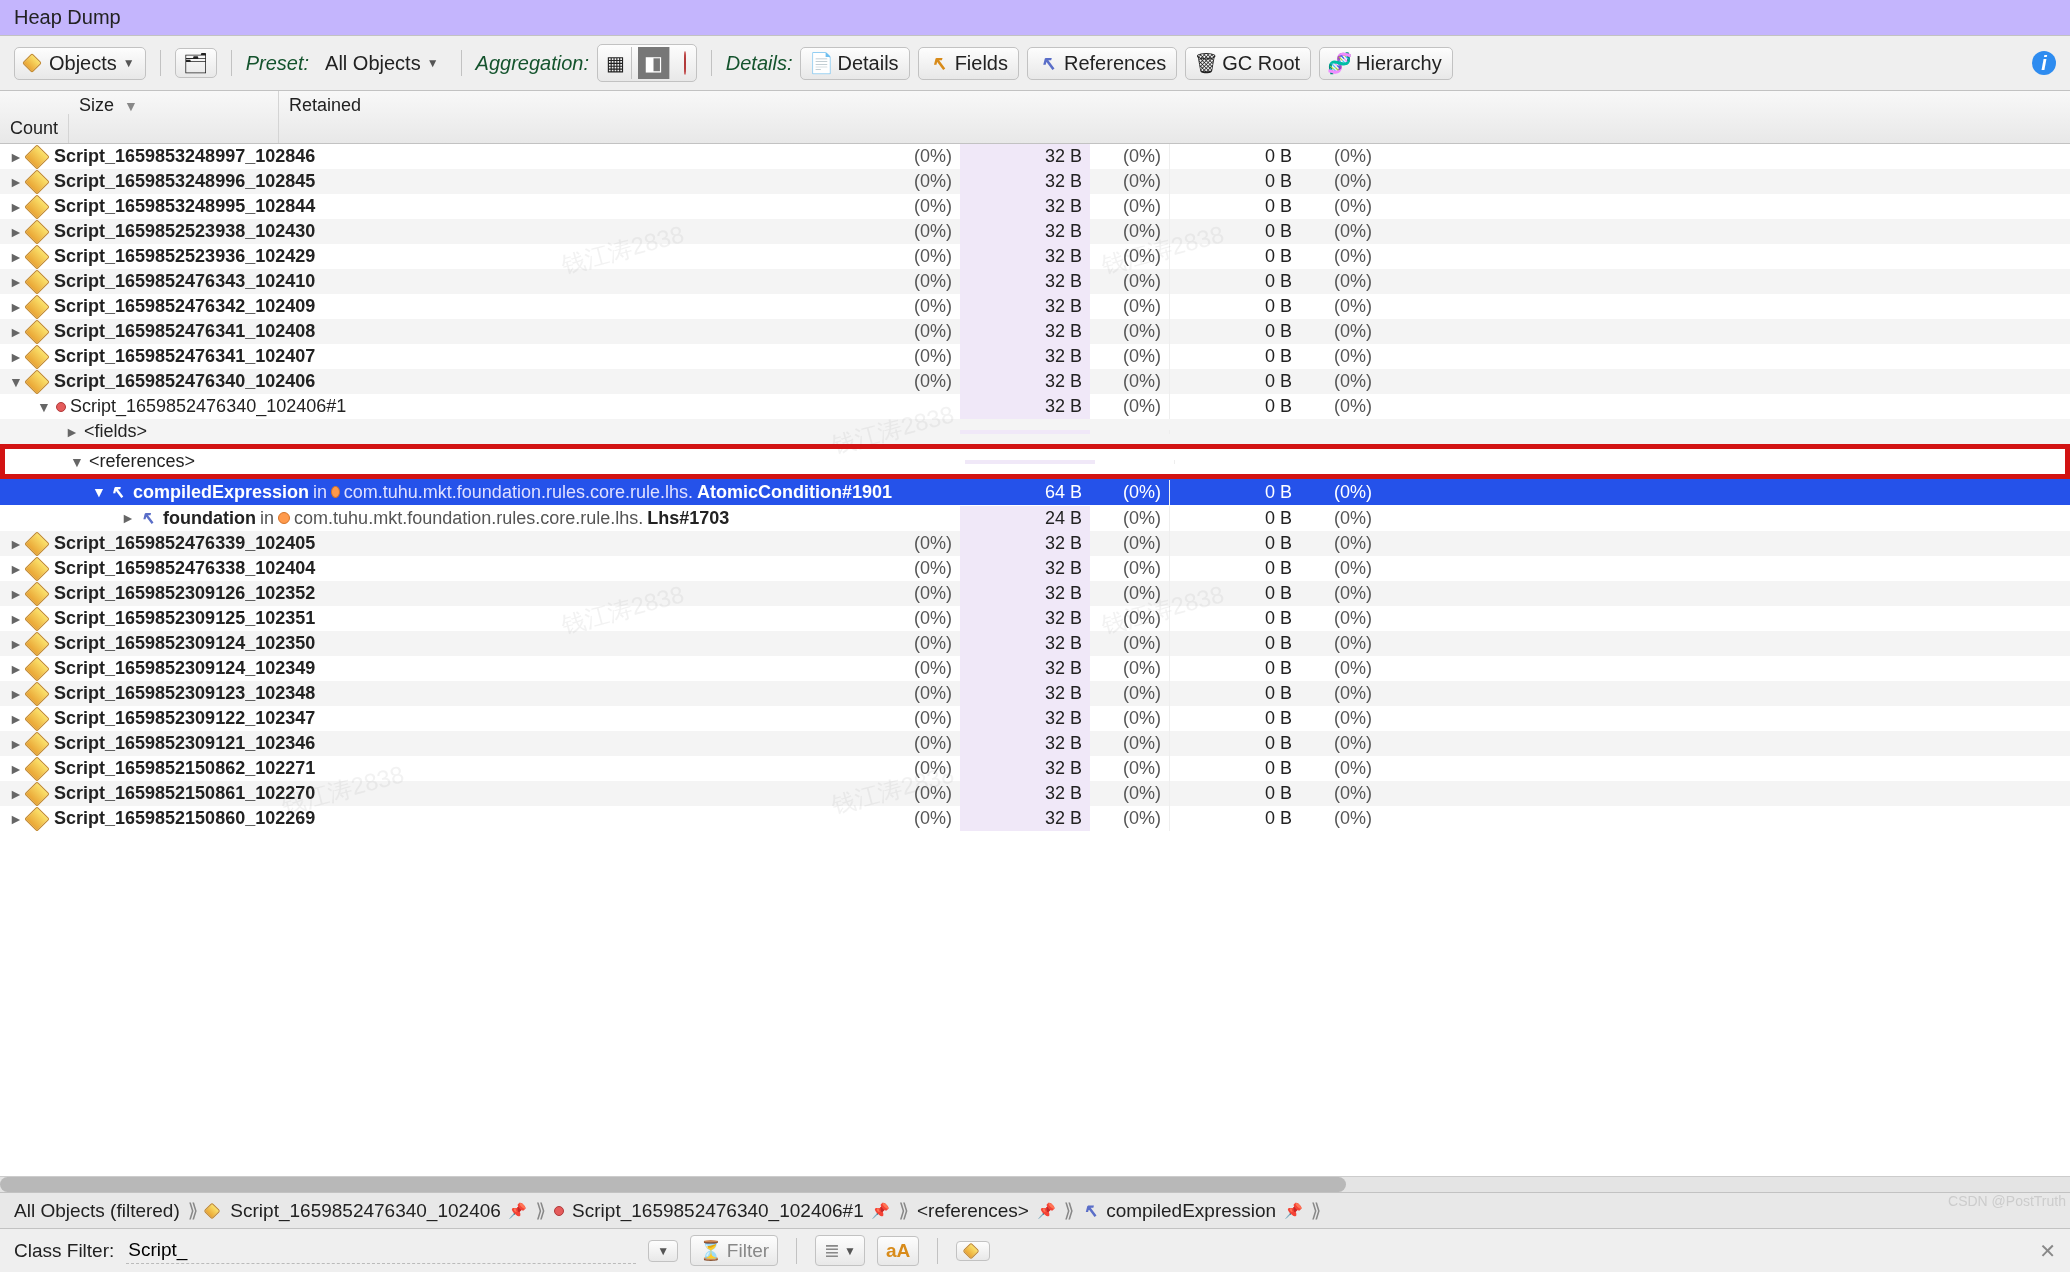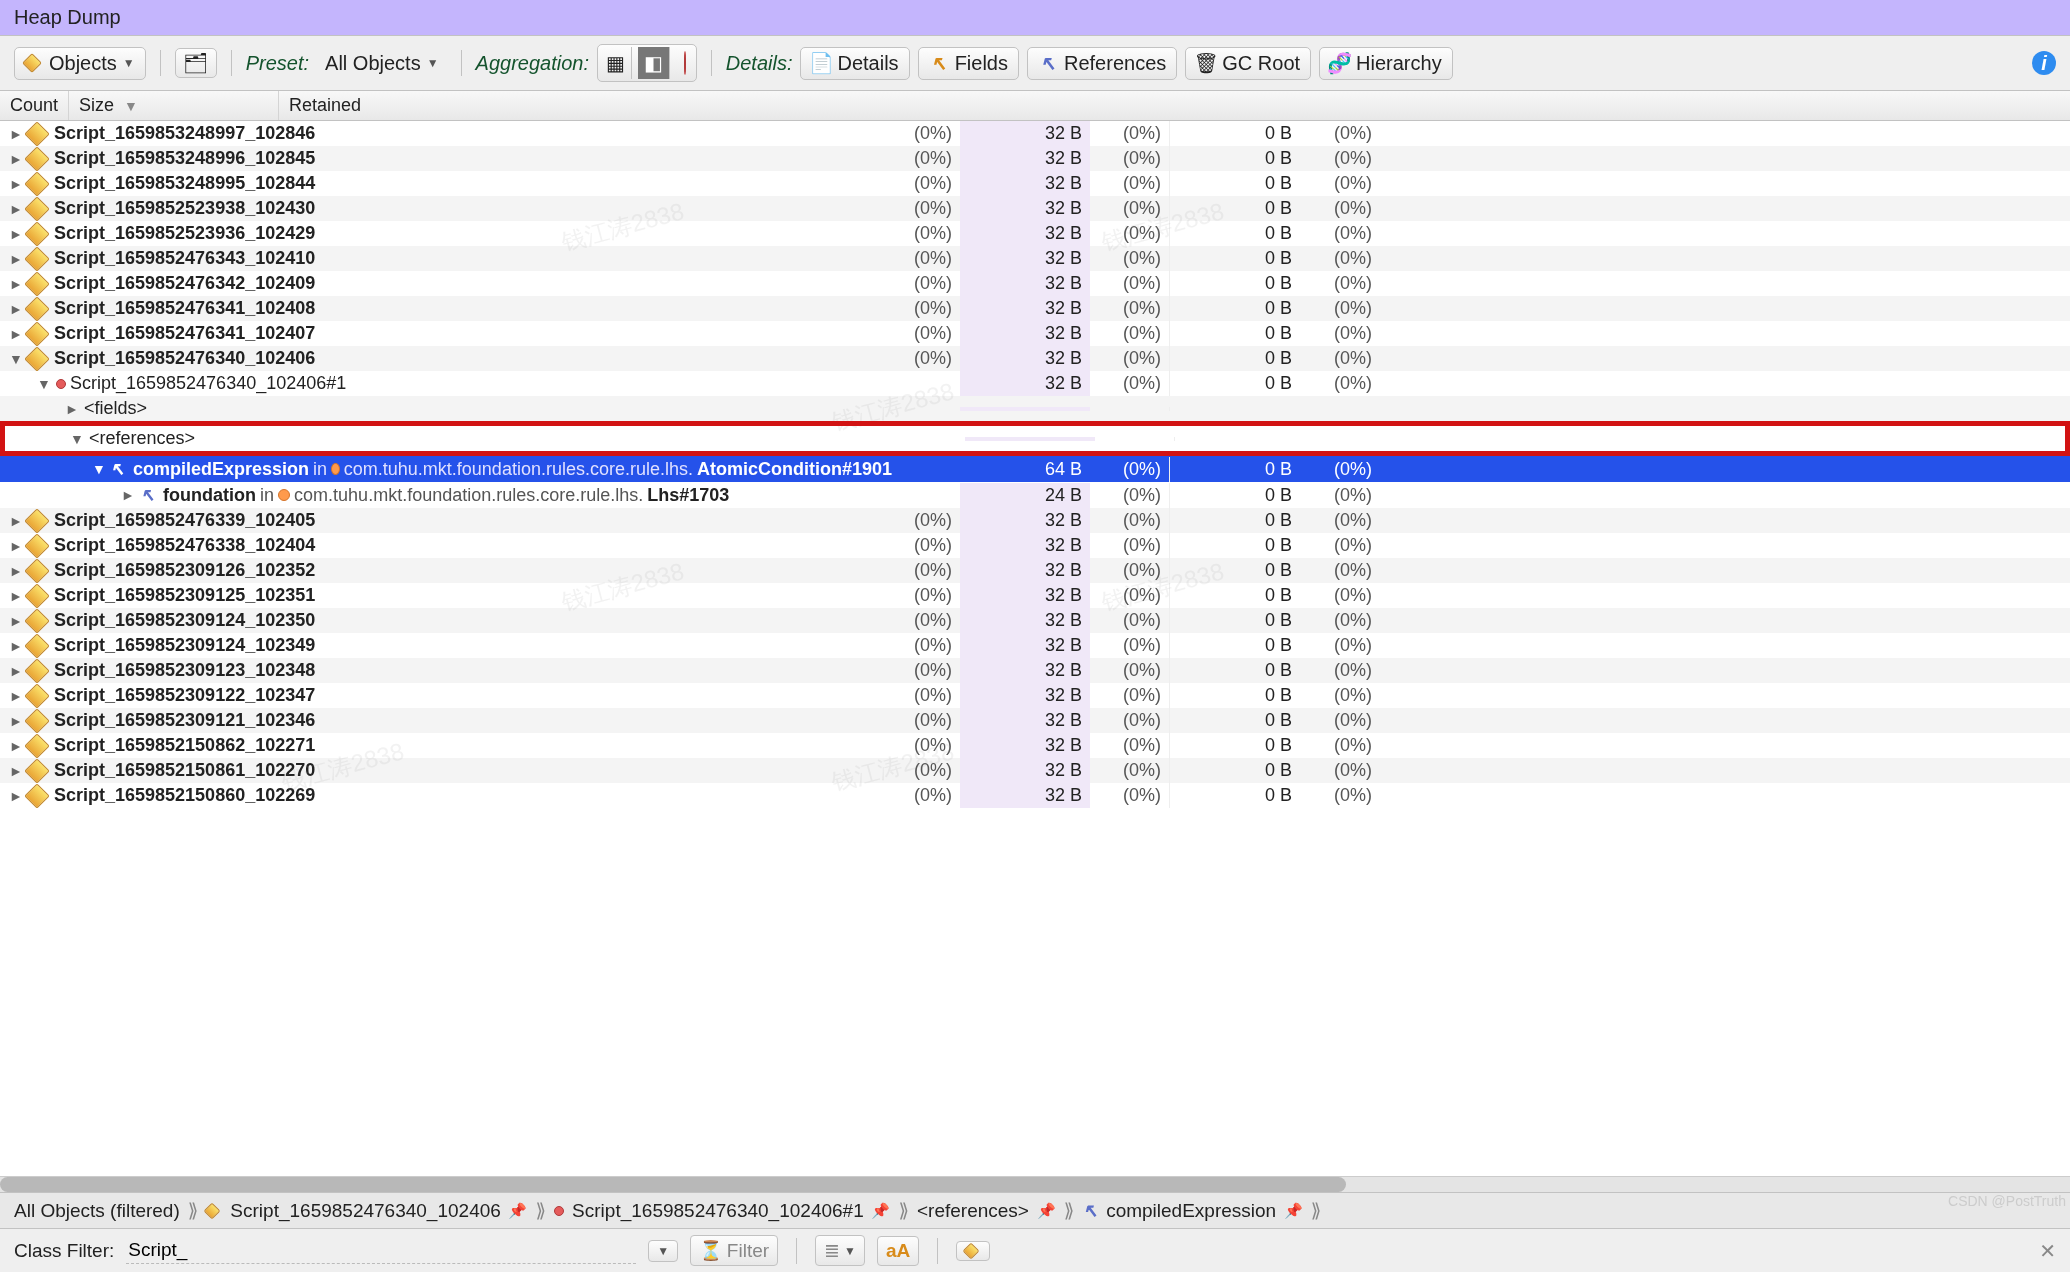--- a/index.html
+++ b/index.html
@@ -12,21 +12,21 @@
 .btn-group { display: inline-flex; align-items: center; border: 1px solid #c2c2c2; border-radius: 5px; background: linear-gradient(#fdfdfd,#e8e8e8); padding: 4px 10px; gap: 6px; cursor: pointer; }
 .btn-flat { display: inline-flex; align-items: center; gap: 6px; padding: 4px 8px; cursor: pointer; }
 .divider { width: 1px; height: 26px; background: #c2c2c2; margin: 0 6px; }
 .lbl-muted { color: #14532d; font-style: italic; }
 .caret { font-size: 12px; color: #555; }
 .tb-ico { width: 20px; height: 20px; display: inline-flex; align-items: center; justify-content: center; }
 .info-ico { width:24px; height:24px; border-radius:50%; background:#2e8cf0; color:#fff; display:flex; align-items:center; justify-content:center; font-weight:bold; font-style:italic; margin-left:auto; }
 
 .headers { display: flex; background: linear-gradient(#f8f8f8,#e8e8e8); border-bottom: 1px solid #c2c2c2; font-size: 18px; }
 .col-name { flex: 0 0 900px; padding: 4px 10px; border-right: 1px solid #d4d4d4; }
-.col-count { flex: 0 0 60px; padding: 4px 10px; text-align: center; border-right: 1px solid #d4d4d4; }
+.col-count { flex: 0 0 60px; padding: 4px 10px; text-align: center; border-right: 1px solid #d4d4d4; margin-top: 23px; }
 .col-size { flex: 0 0 210px; padding: 4px 10px; border-right: 1px solid #d4d4d4; }
 .col-retained { flex: 0 0 210px; padding: 4px 10px; }
 .sort-arrow { color:#888; font-size:14px; }
 
 .table-body { flex: 1; overflow-y: auto; overflow-x: hidden; position: relative; }
 .row { display: flex; align-items: center; min-height: 25px; font-size: 18px; }
 .row.alt { background: #f4f4f4; }
 .row.selected { background: #2552ea; color: #fff; }
 .cell-name { flex: 0 0 900px; padding: 2px 8px; display: flex; align-items: center; gap: 4px; white-space: nowrap; overflow: hidden; }
 .cell-count { flex: 0 0 60px; text-align: right; padding: 2px 8px; color: #555; }

